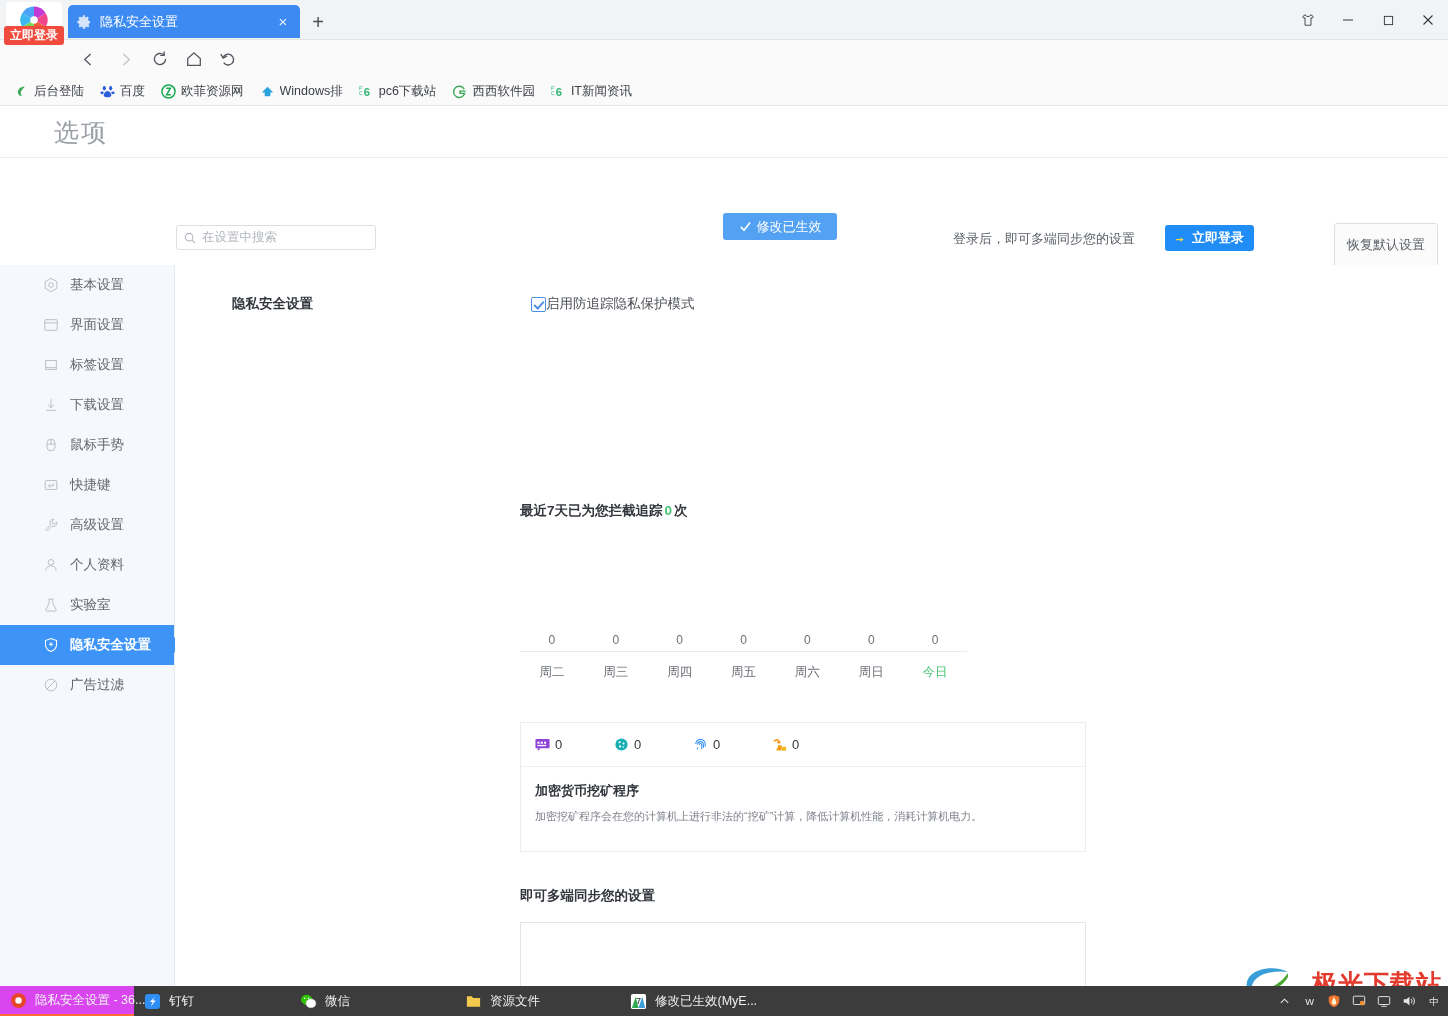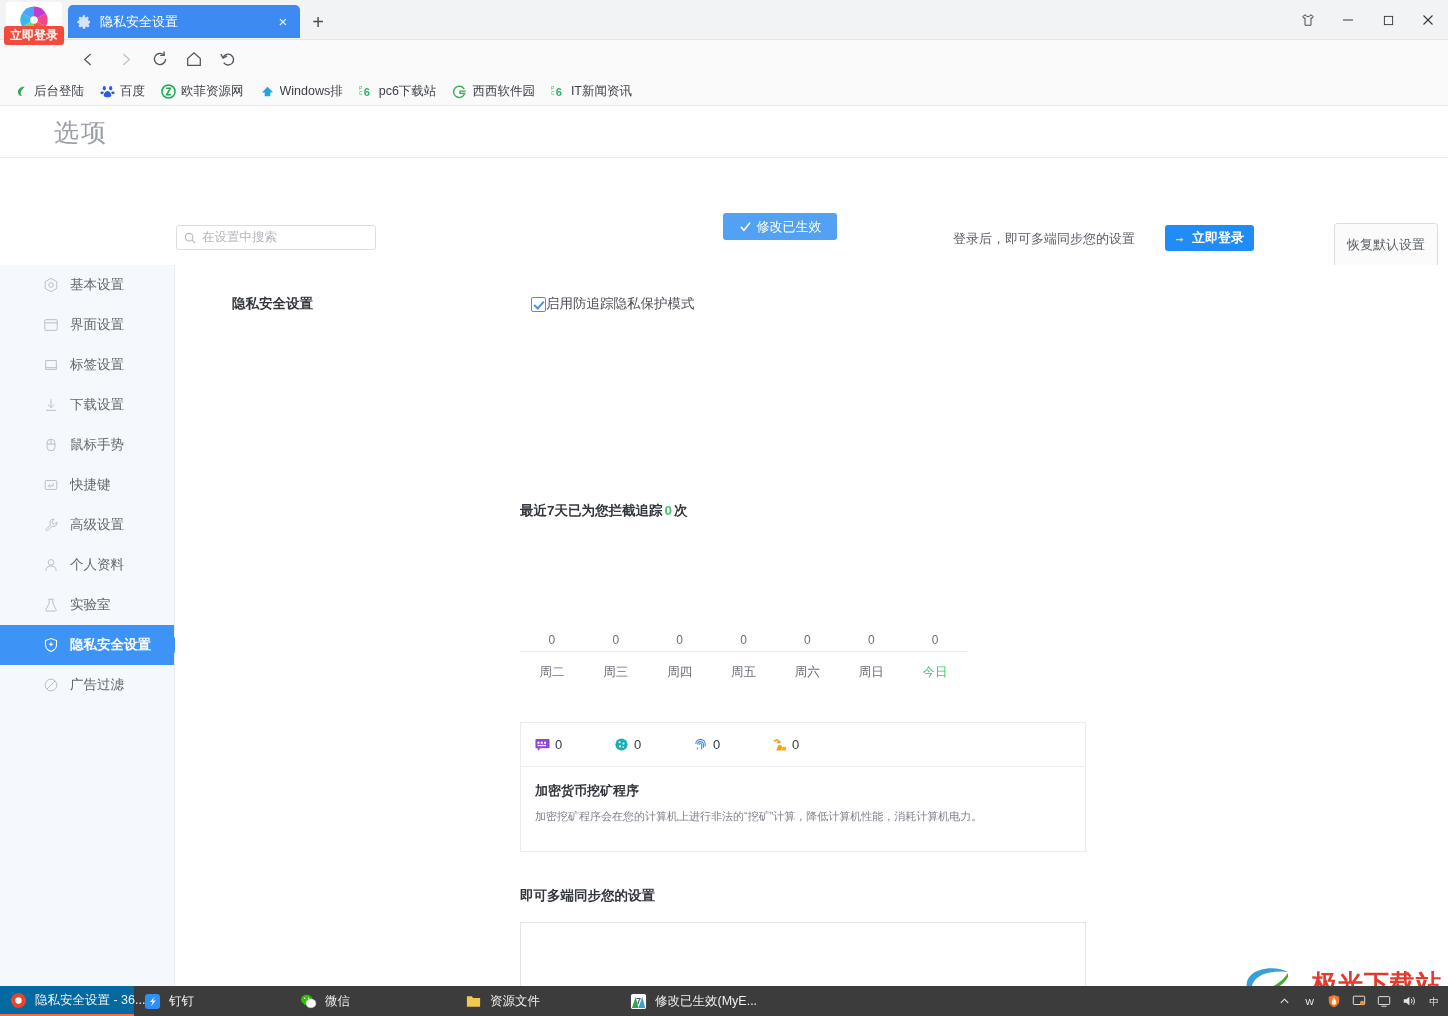--- a/index.html
+++ b/index.html
@@ -217,21 +217,21 @@
 
   
   .taskbar {
     position: absolute; left: 0; bottom: 0; width: 1448px; height: 30px;
     background: #3c3c3c;
   }
   .tb-item {
     position: absolute; top: 0; height: 30px; display: flex; align-items: center;
     padding: 0 10px; gap: 8px; cursor: pointer;
   }
-  .tb-item.active { background: #0369a1; border-bottom: 2px solid #ff6a3d; }
+  .tb-item.active { background: #d946ef; border-bottom: 2px solid #ff6a3d; }
   .tb-lbl { font-size: 12.5px; color: #f0f0f0; white-space: nowrap; }
   .tb-ico { width: 17px; height: 17px; flex: none; }
   .tray { position: absolute; right: 6px; top: 0; height: 30px; display: flex; align-items: center; gap: 9px; }
   .tray-ico { width: 16px; height: 16px; color: #e6e6e6; display: flex; align-items: center; justify-content: center; cursor: pointer; }
   .watermark {
     position: absolute; right: 6px; bottom: 14px; display: flex; align-items: center;
     gap: 18px; pointer-events: none;
   }
   .wm-text {
     font-size: 25px; font-weight: bold; color: #e23b2e; letter-spacing: 1px;

